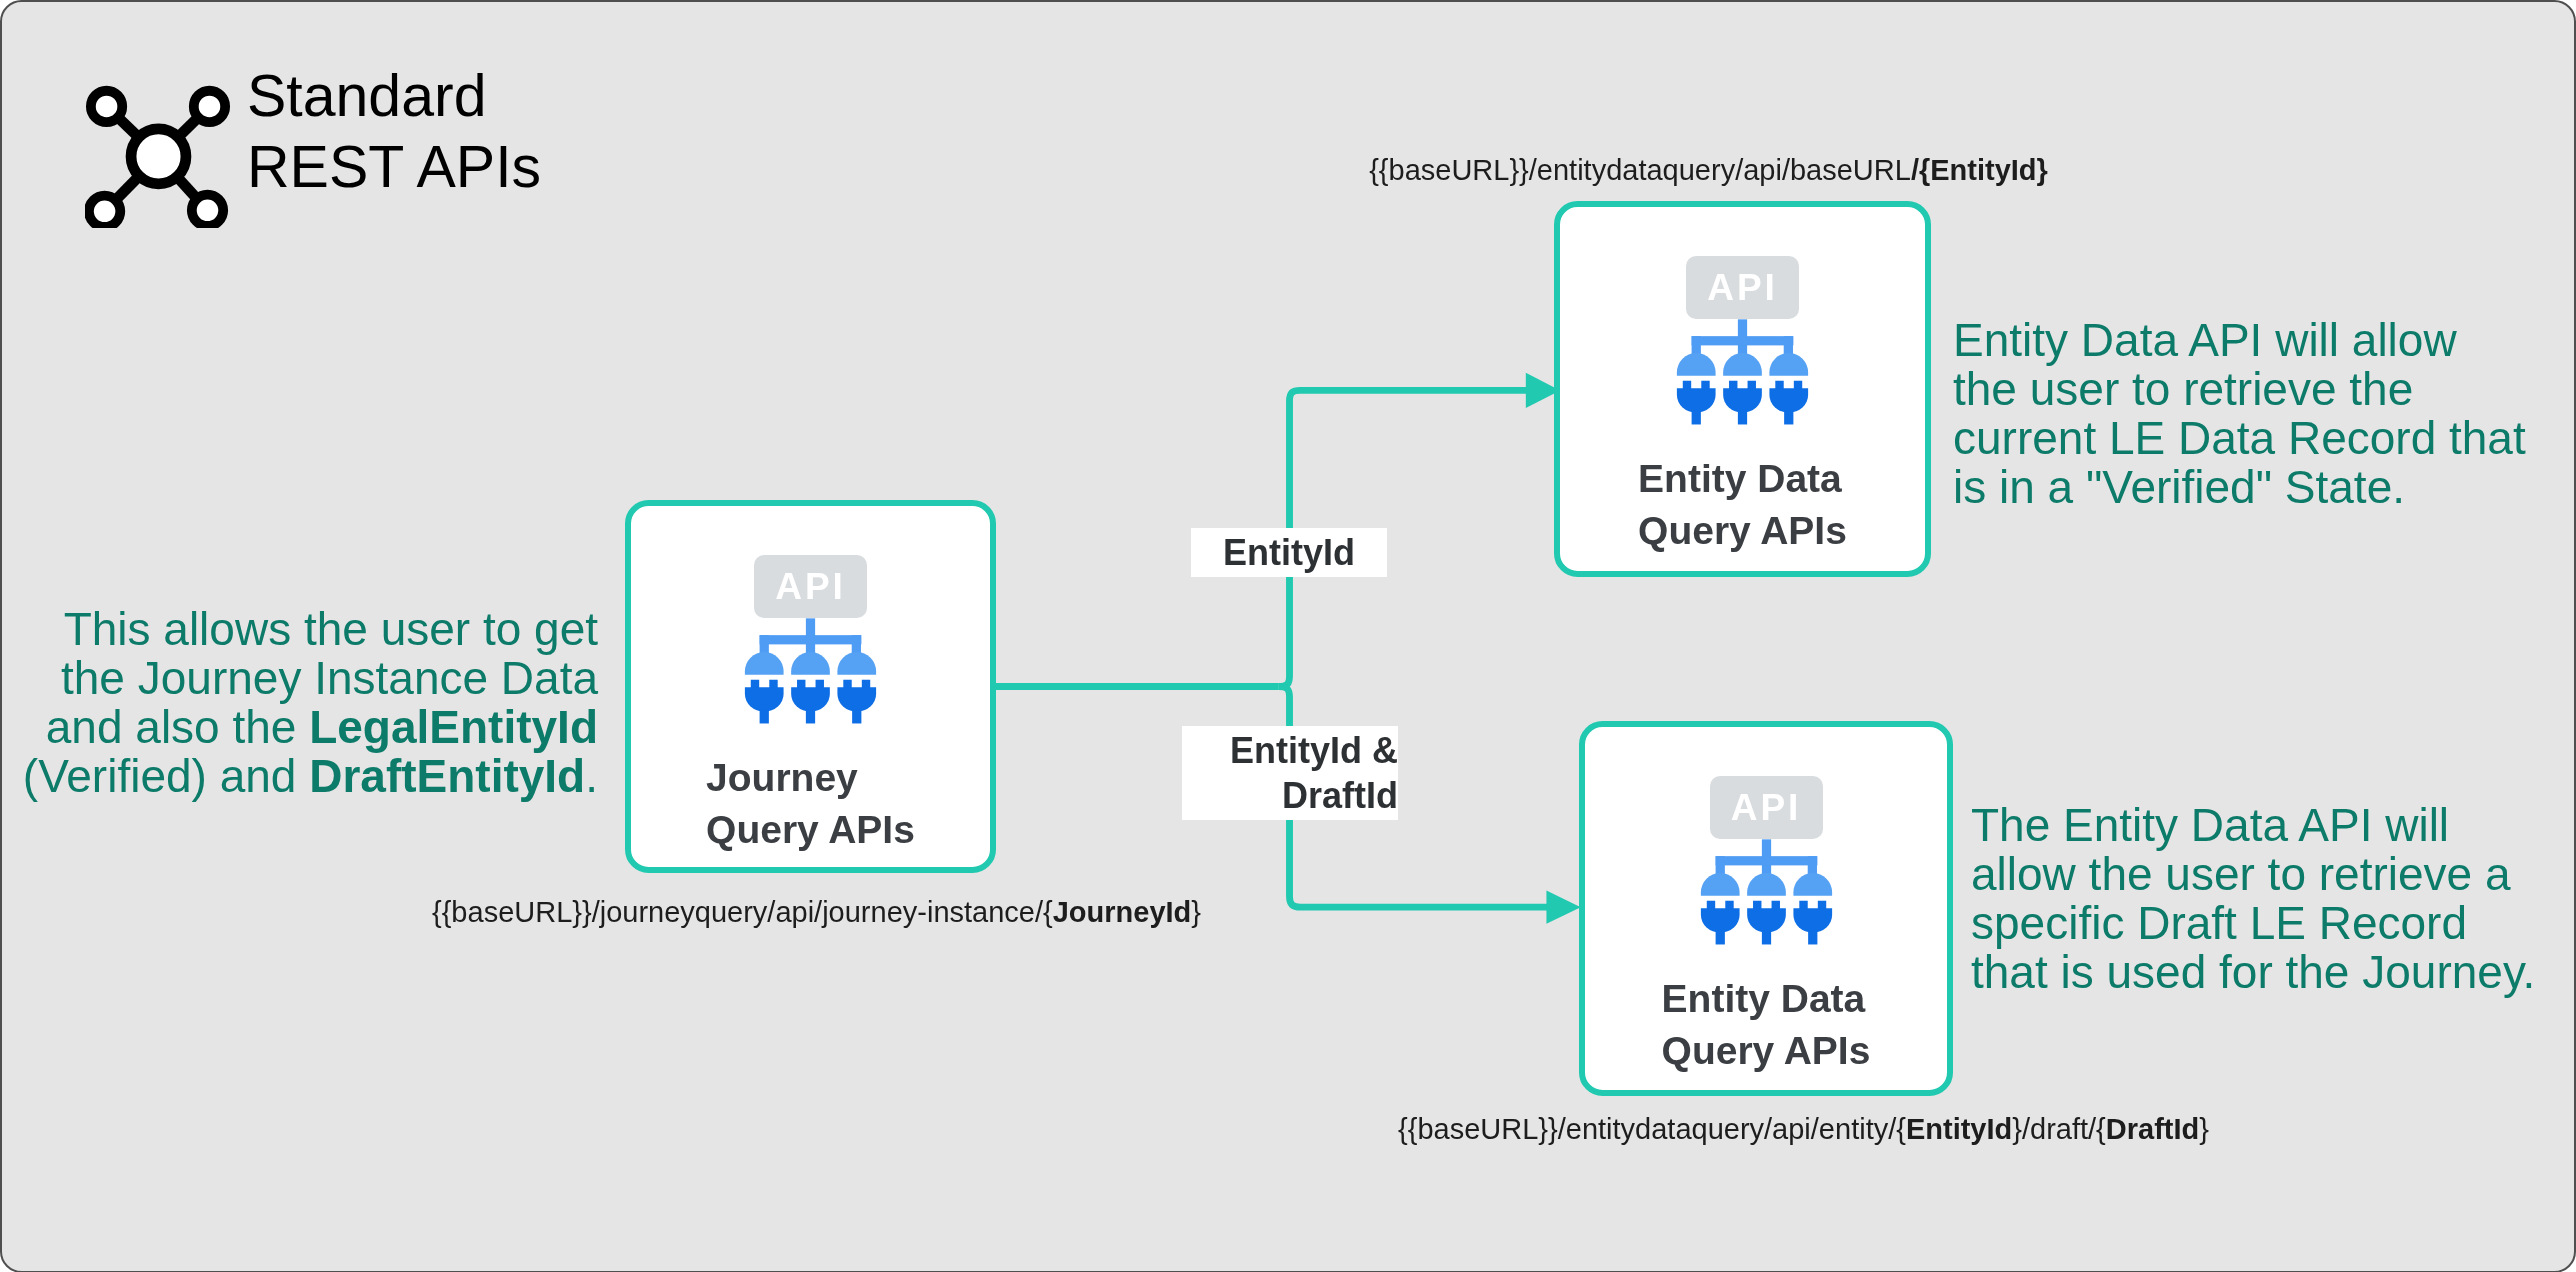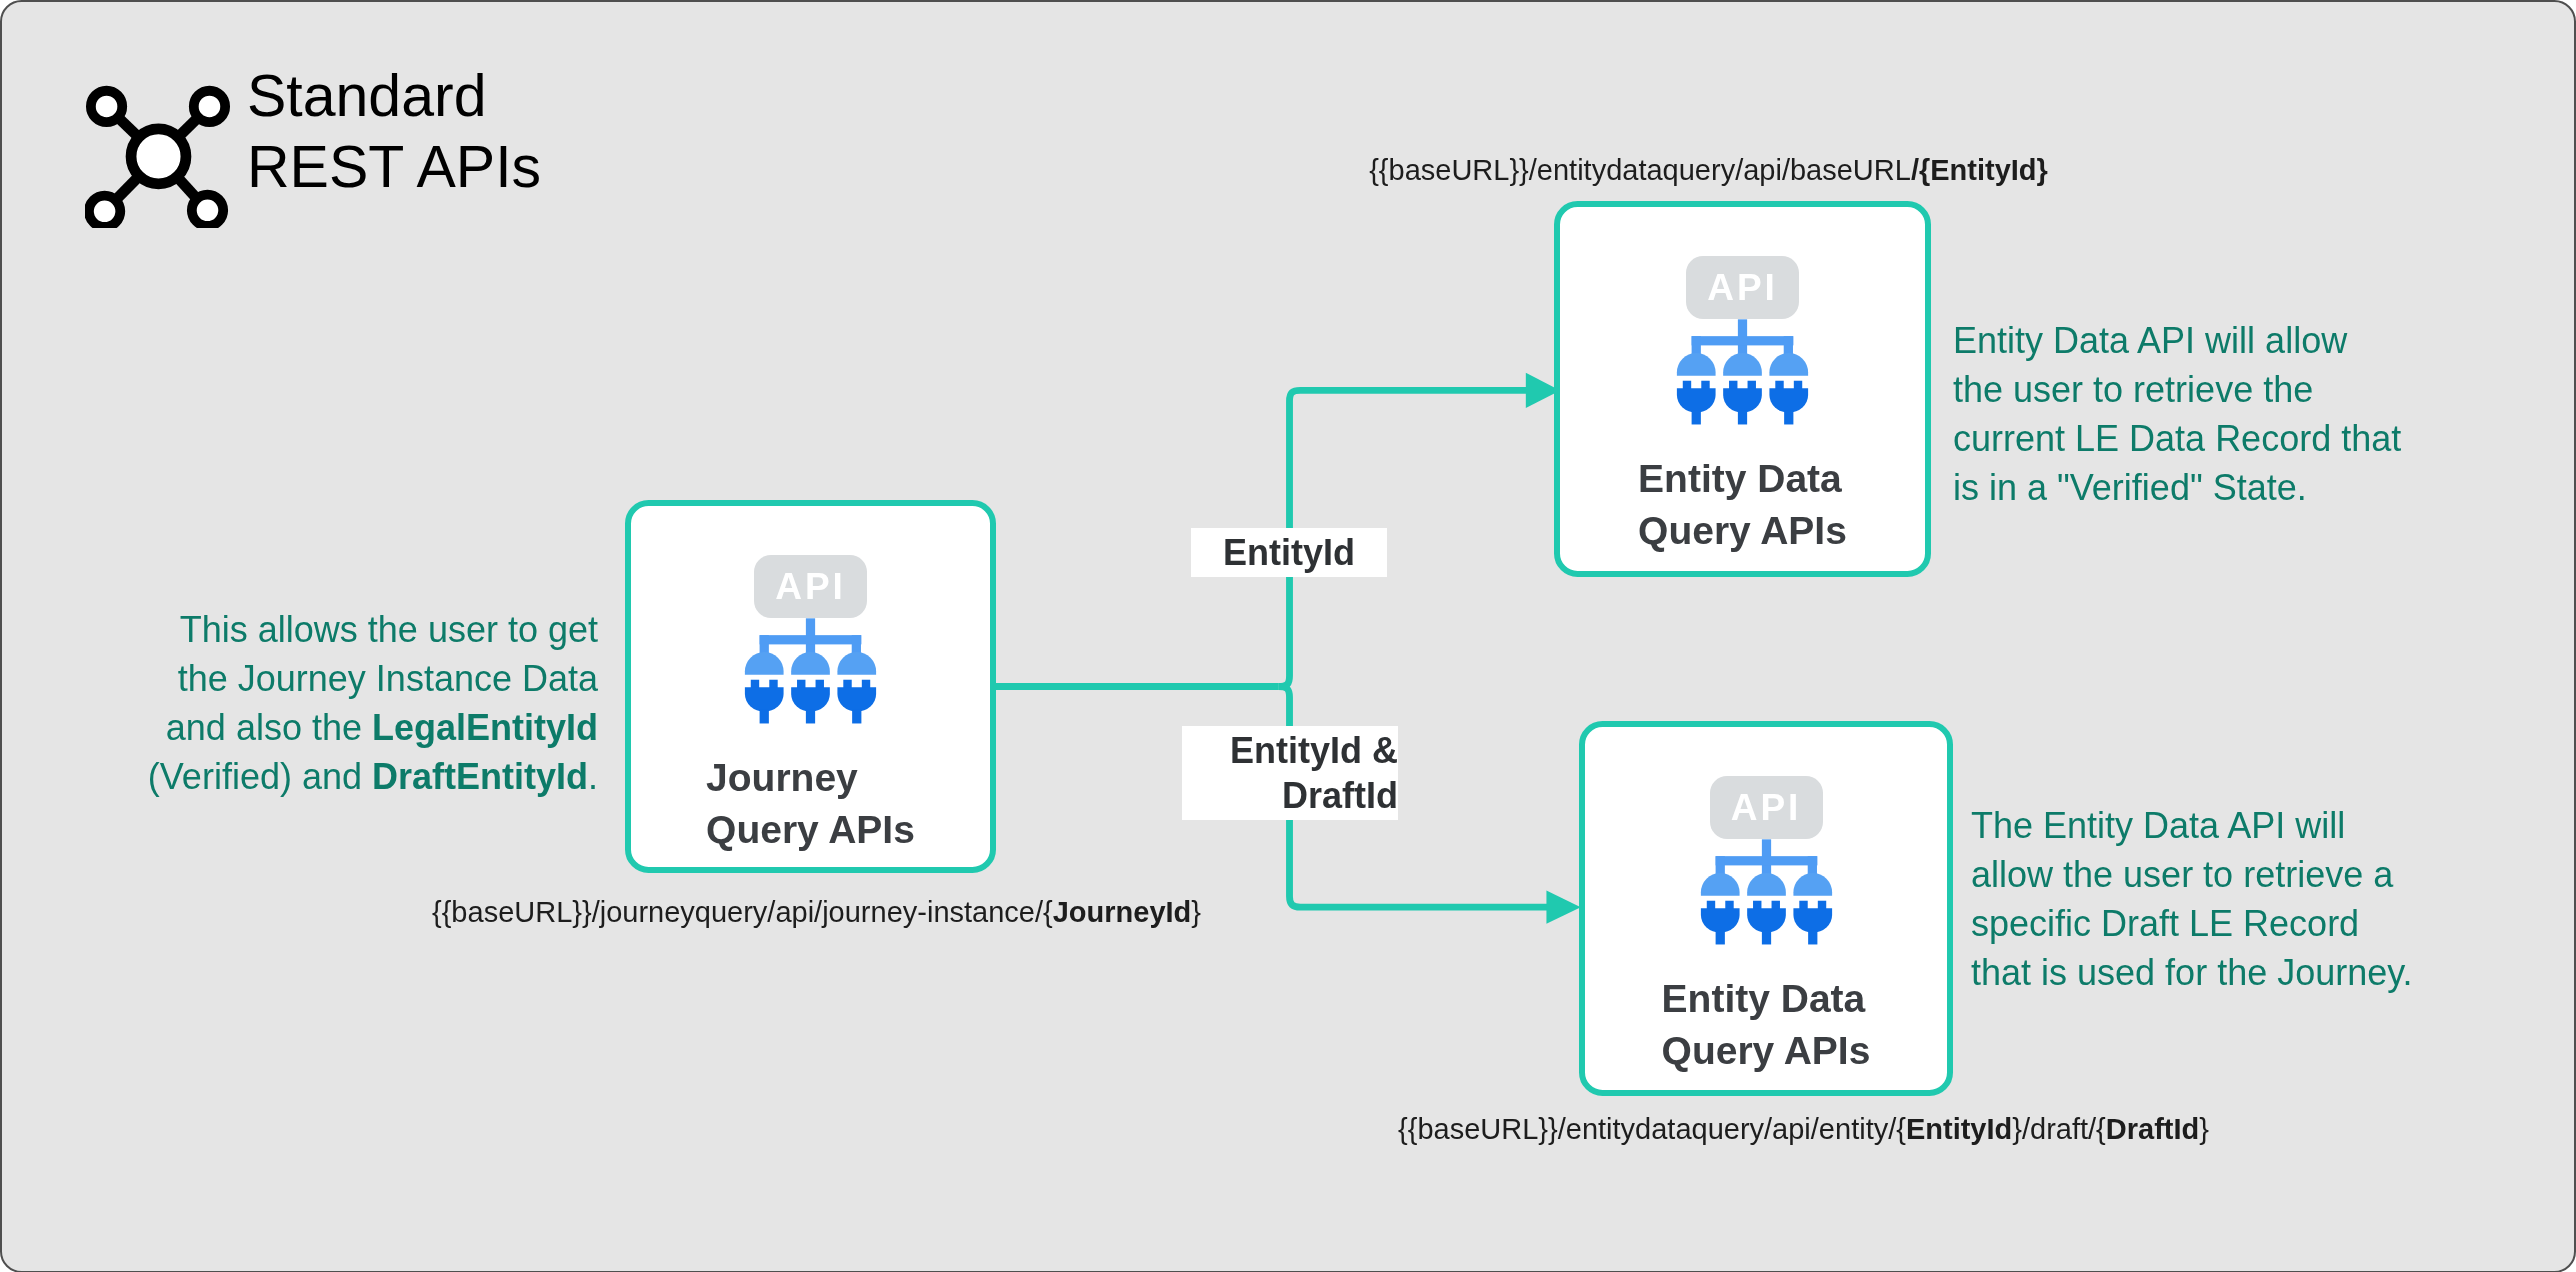--- a/index.html
+++ b/index.html
@@ -6,32 +6,32 @@
   body{width:2576px;height:1273px;font-family:"Liberation Sans",sans-serif;position:relative;}
   .canvas{position:absolute;inset:0;background:#e5e5e5;border:2px solid #4f4f4f;border-radius:21.6px;overflow:hidden;}
 
   
   .brand-icon{position:absolute;left:83px;top:72px;width:147px;height:154px;}
   .page-title{position:absolute;left:245px;top:59px;font-size:59px;line-height:71px;color:#000;font-weight:400;}
 
   
   .api-box{position:absolute;background:#fff;border:6.9px solid #20c9af;border-radius:23.5px;
            display:flex;flex-direction:column;align-items:center;box-sizing:border-box;z-index:2;}
-  .api-box .badge{margin-top:49px;width:113px;height:63px;background:#d9dcde;border-radius:17px;
+  .api-box .badge{margin-top:49px;width:113px;height:63px;background:#d9dcde;border-radius:10px;
            display:flex;align-items:center;justify-content:center;color:#ffffff;font-weight:700;
            font-size:37px;letter-spacing:2.9px;}
   .api-box .plugs{width:143px;height:110px;margin-top:0px;}
   .api-box .box-label{margin-top:23.5px;text-align:left;font-weight:700;font-size:39px;line-height:52px;color:#3b3e42;}
 
   
   .url{position:absolute;font-size:29px;color:#1d1d1d;text-align:center;white-space:nowrap;z-index:2;}
   .url .b{font-weight:700;}
 
   
-  .note{position:absolute;font-size:36px;line-height:49px;color:#0d7b69;z-index:2;}
+  .note{position:absolute;font-size:46px;line-height:49px;color:#0d7b69;z-index:2;}
   .note.right-align{text-align:right;}
   .note b{font-weight:700;}
 
   
   .connectors{position:absolute;left:0;top:0;width:2576px;height:1273px;z-index:1;}
   .conn-label{position:absolute;background:#ffffff;color:#2e3134;font-weight:700;font-size:36px;
               line-height:45px;text-align:center;z-index:3;padding:2px 0;}
 </style>
 </head>
 <body>

